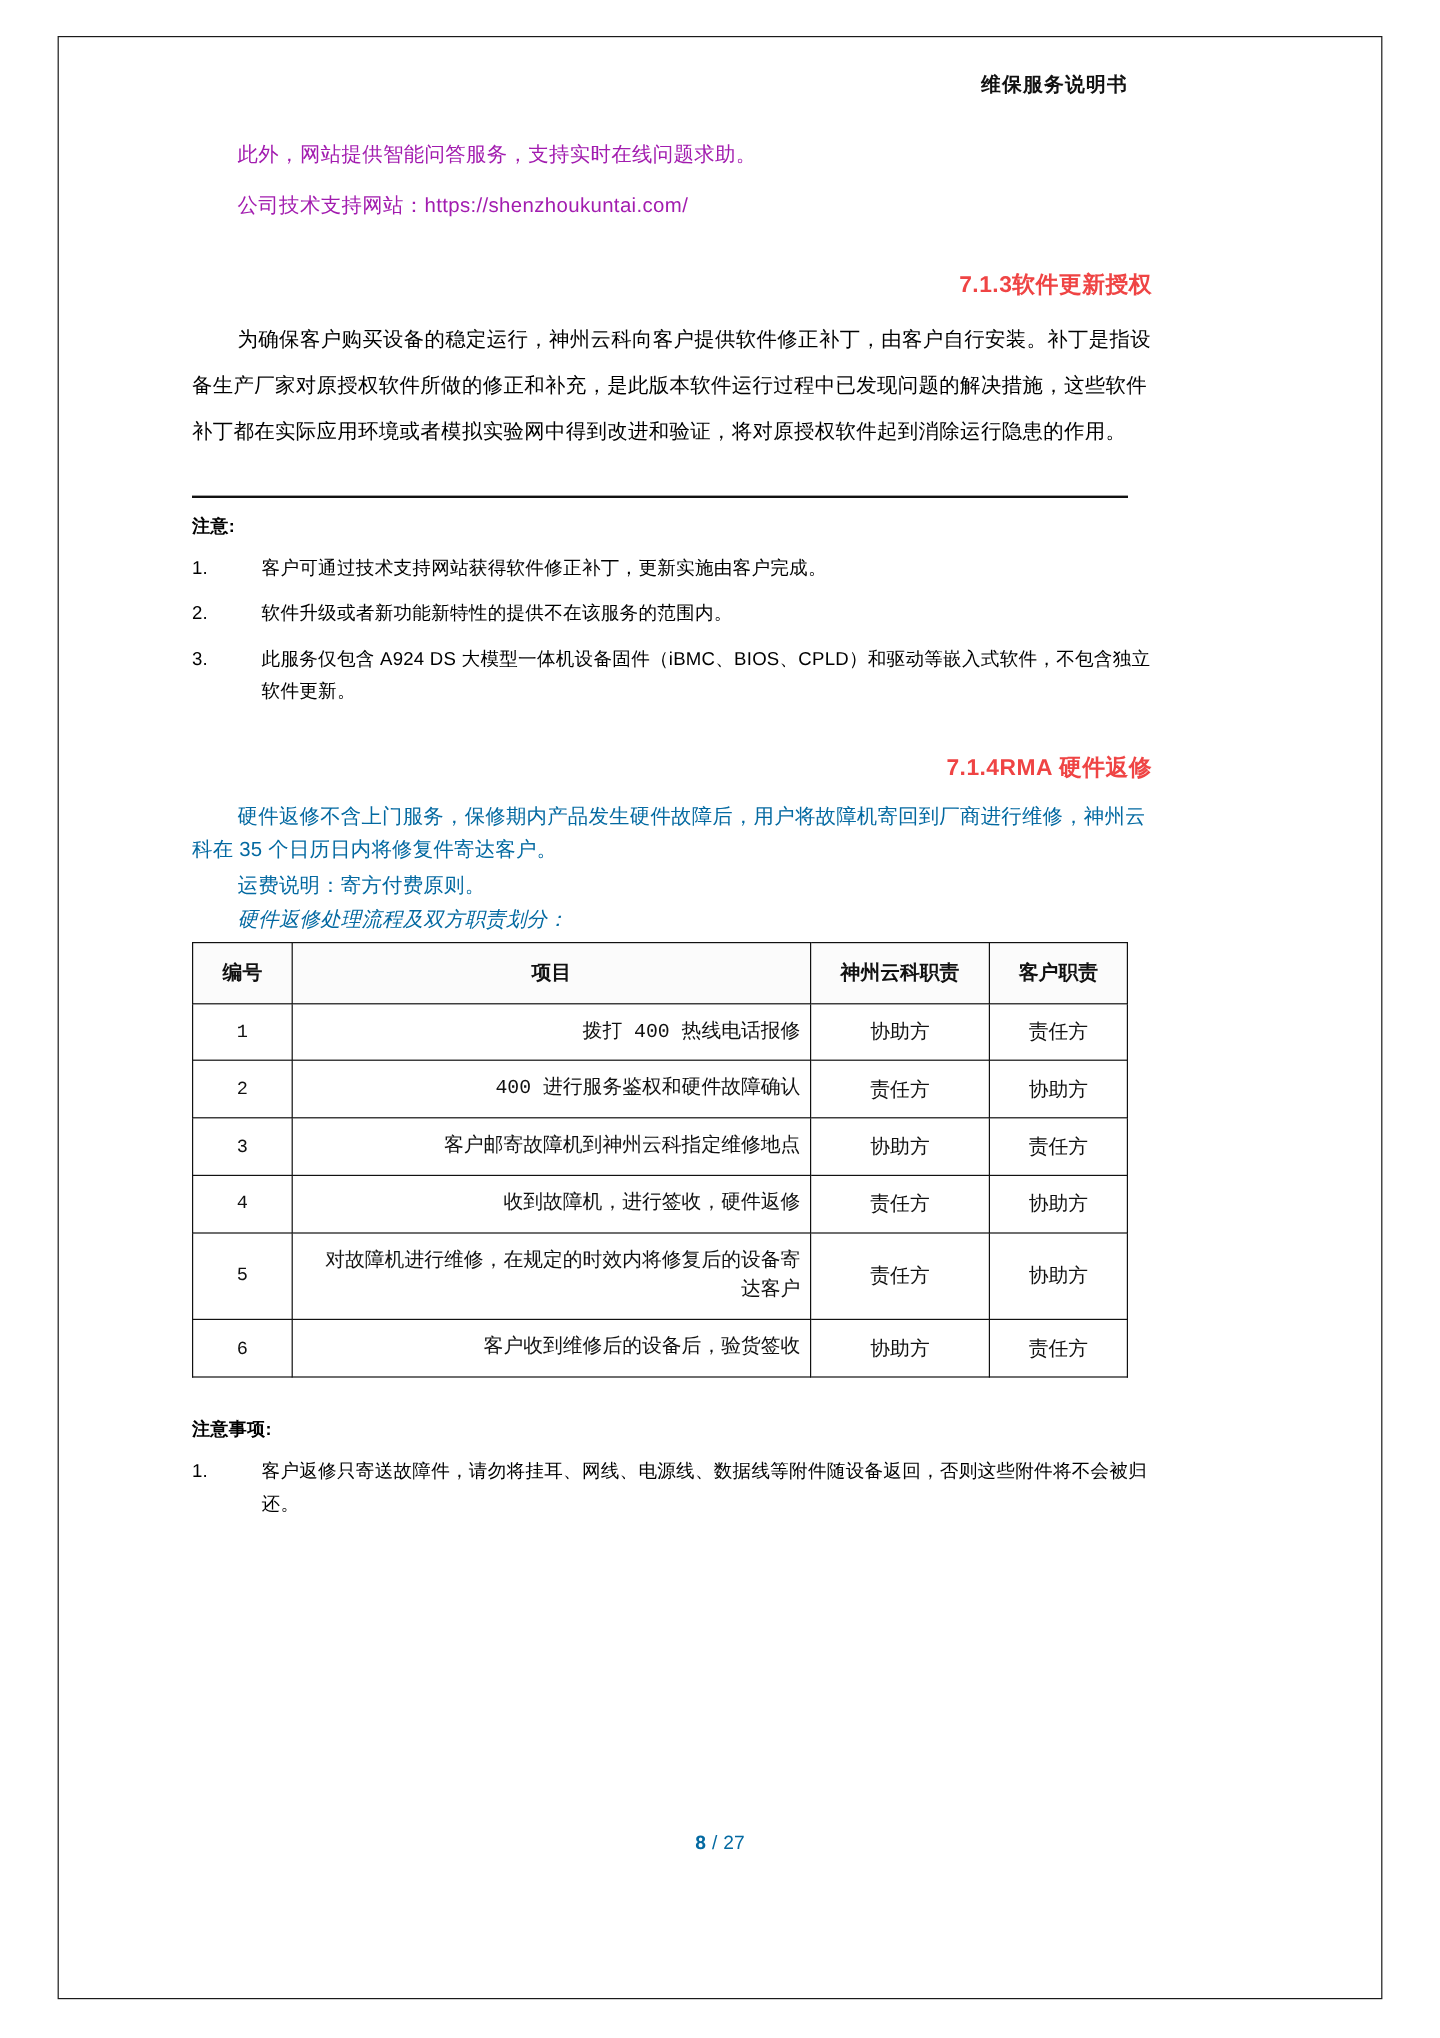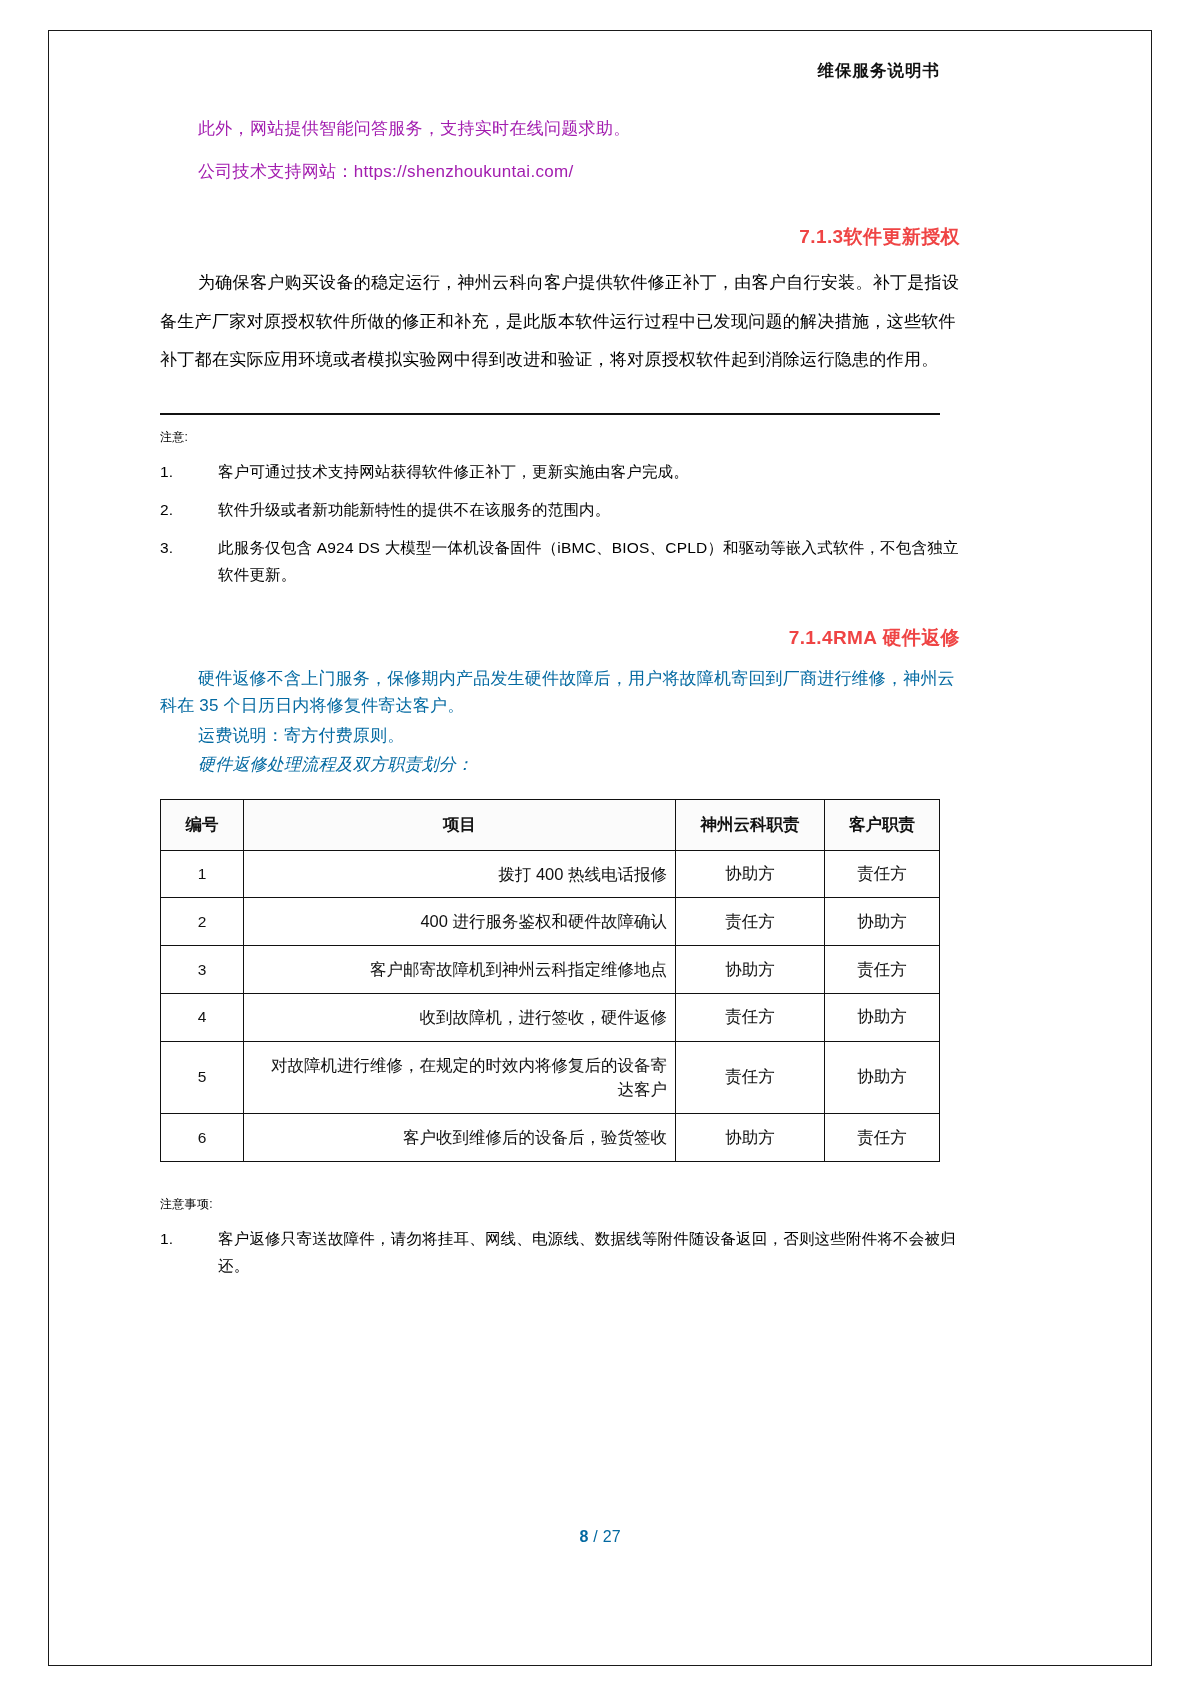--- a/index.html
+++ b/index.html
@@ -75,22 +75,22 @@
     line-height: 2.25;
     letter-spacing: 0.3px;
   }
   .rule {
     border: none;
     border-top: 2.2px solid #111;
     margin: 34px 0 14px 0;
     width: 780px;
   }
   .note-title {
-    font-size: 12px;
-    font-weight: normal;
+    font-size: 15px;
+    font-weight: bold;
     margin-bottom: 12px;
     letter-spacing: 0.3px;
   }
   ol.notes {
     margin: 0;
     padding: 0;
     list-style: none;
   }
   ol.notes li {
     font-size: 15.5px;
@@ -118,22 +118,23 @@
   }
   .tbl-intro {
     text-indent: 38px;
     margin-top: 6px;
     margin-bottom: 8px;
     font-style: italic;
   }
   table.rma {
     border-collapse: collapse;
     width: 780px;
-    margin-top: 20px;
+    margin-top: 4px;
     table-layout: fixed;
+    font-family: Liberation Mono, monospace;
   }
   table.rma td, table.rma th {
     border: 1.3px solid #111;
     font-size: 16.5px;
     padding: 11px 8px;
     color: #111;
   }
   table.rma th {
     font-weight: bold;
     text-align: center;

